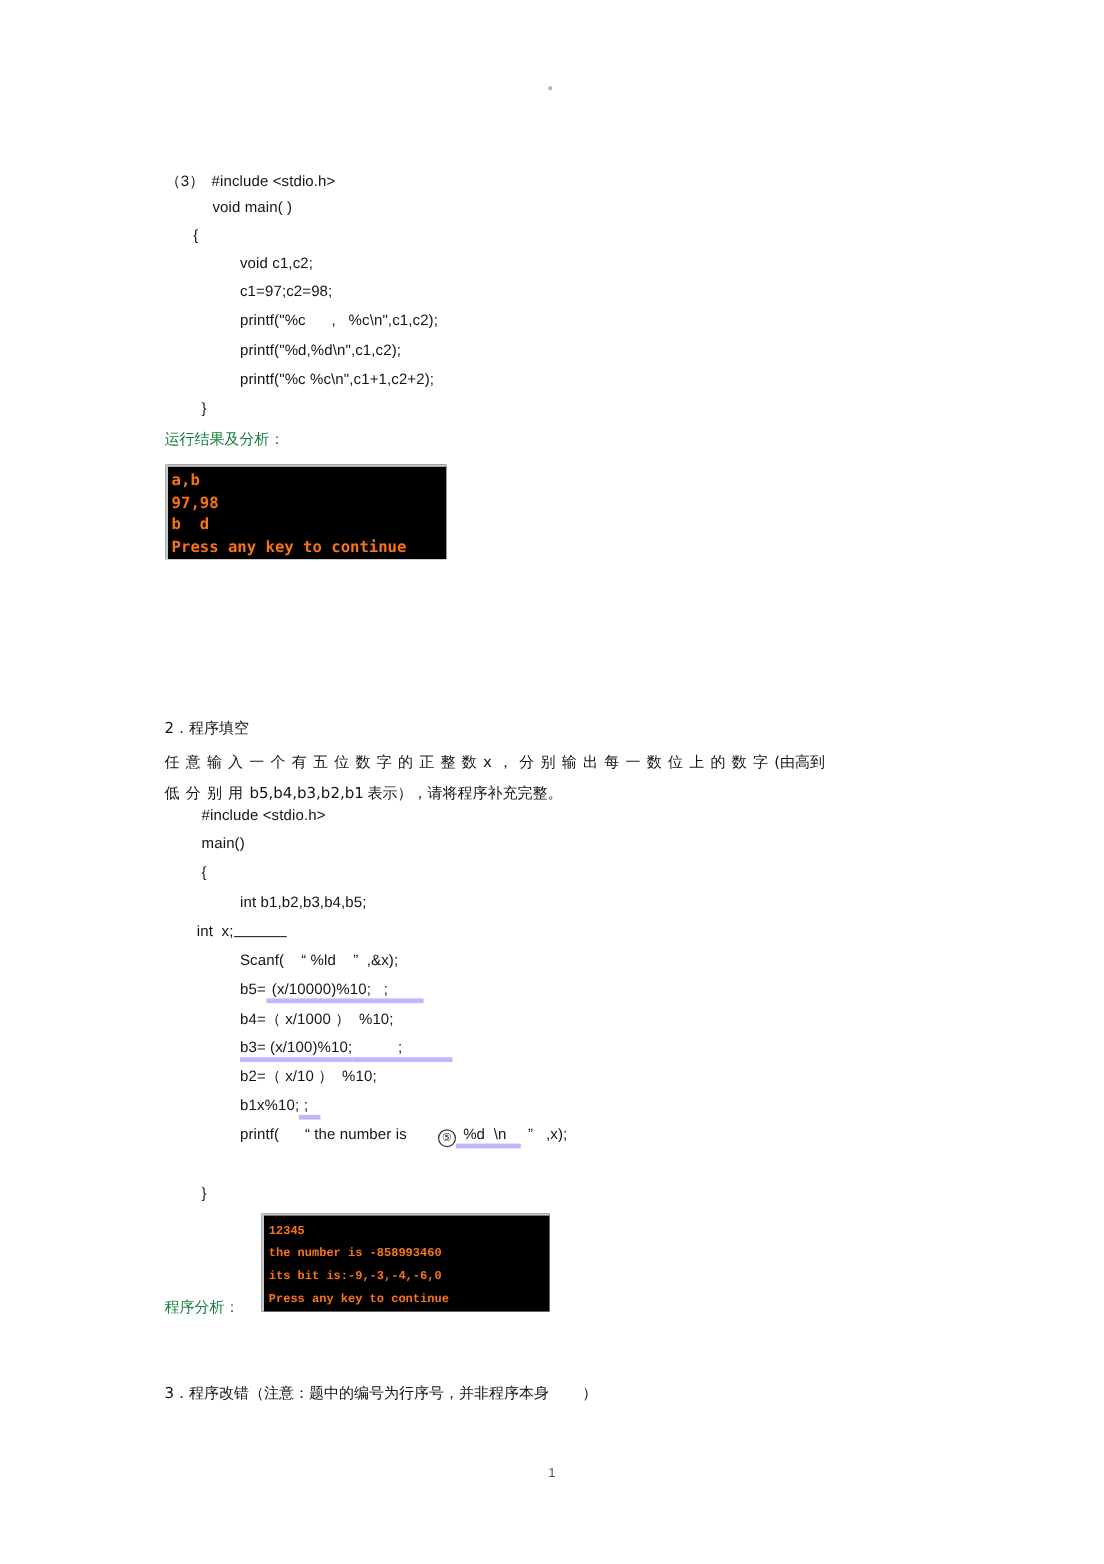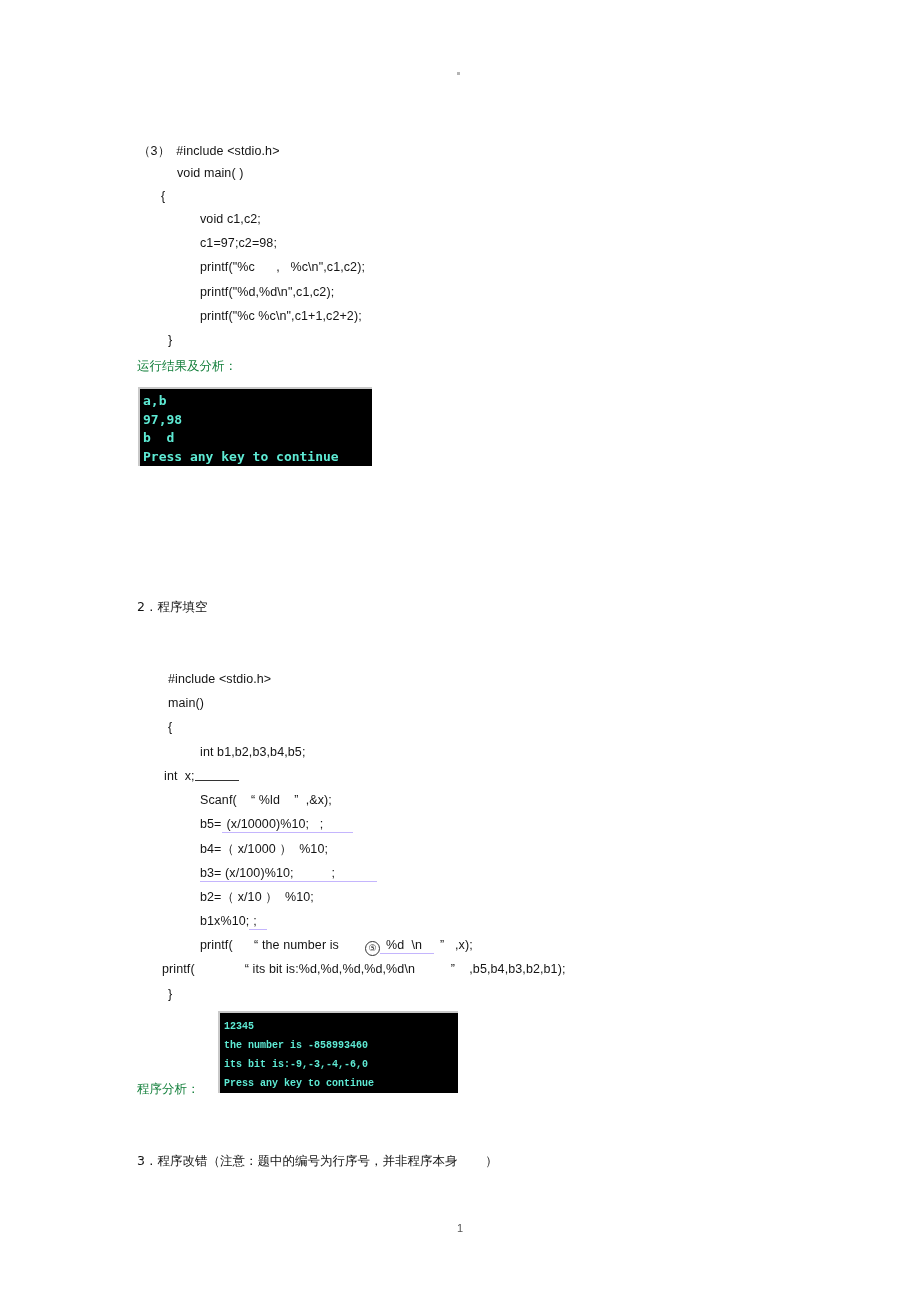--- a/index.html
+++ b/index.html
@@ -68,21 +68,21 @@
     color: #141414;
     text-align: justify;
     text-align-last: left;
   }
   .para .sp { letter-spacing: 5.2px; }
   .para .tight { letter-spacing: 0px; }
 
   
   .ul {
     display: inline-block;
-    border-bottom: 1px solid #c4b5fd;
+    border-bottom: 4px solid #c4b5fd;
     padding-bottom: 1px;
   }
   .blank {
     display: inline-block;
     border-bottom: 1px solid #333;
     height: 11px;
     vertical-align: -1px;
   }
   .circ {
     display: inline-block;
@@ -103,21 +103,21 @@
     color: #d8d8d8;
     font-family: "DejaVu Sans Mono", "Liberation Mono", monospace;
     font-weight: bold;
     box-sizing: border-box;
     overflow: hidden;
     border-top: 2px solid #c9c9c9;
     border-left: 2px solid #c9c9c9;
   }
   .console .cline {
     white-space: pre;
-    color: #5eead4;
+    color: #f97316;
   }
 
   #console-1 {
     left: 138px;
     top: 387px;
     width: 234px;
     height: 79px;
     font-size: 13px;
     padding: 3px 0 0 3px;
   }
@@ -168,20 +168,24 @@
 
   <div class="console" id="console-1">
     <div class="cline">a,b</div>
     <div class="cline">97,98</div>
     <div class="cline">b  d</div>
     <div class="cline">Press any key to continue</div>
   </div>
 
   <div class="abs cn-head" style="left:137px; top:601px;">2．程序填空</div>
 
+  <div class="para">
+    <span class="sp">任意输入一个有五位数字的正整数x，分别输出每一数位上的数字</span><span class="tight">(由高到</span><br>
+    <span class="sp">低分别用</span><span class="tight">b5,b4,b3,b2,b1</span><span class="tight" style="padding-left:3px;">表示），请将程序补充完整。</span>
+  </div>
 
   <div class="abs code" style="left:168px; top:673px;">#include &lt;stdio.h&gt;</div>
   <div class="abs code" style="left:168px; top:697px;">main()</div>
   <div class="abs code" style="left:168px; top:721px;">{</div>
   <div class="abs code" style="left:200px; top:746px;">int b1,b2,b3,b4,b5;</div>
 
   <div class="abs code" style="left:164px; top:769px;text-align:right;"><span>int  x;</span><span class="blank" style="width:44px;"></span></div>
 
   <div class="abs code" style="left:200px; top:794px;">Scanf(    “ %ld    ”  ,&amp;x);</div>
 
@@ -190,21 +194,20 @@
   <div class="abs code" style="left:200px; top:843px;">b4=（ x/1000 ）  %10;</div>
 
   <div class="abs code" style="left:200px; top:867px;"><span class="ul" style="padding-right:0px;">b3= (x/100)%10;</span><span class="ul" style="padding-left:38px; padding-right:42px;">;</span></div>
 
   <div class="abs code" style="left:200px; top:891px;">b2=（ x/10 ）  %10;</div>
 
   <div class="abs code" style="left:200px; top:915px;"><span>b1x%10;</span><span class="ul" style="padding-left:4px; padding-right:10px;">;</span></div>
 
   <div class="abs code" style="left:200px; top:939px;"><span>printf(      “ the number is</span><span style="display:inline-block;width:26px;"></span><span class="circ">⑤</span><span class="ul" style="padding-left:6px; padding-right:12px;">%d  \n</span><span style="display:inline-block;width:6px;"></span><span>”   ,x);</span></div>
 
-  <div class="abs code" style="left:162px; top:963px;">printf(              “ its bit is:%d,%d,%d,%d,%d\n          ”    ,b5,b4,b3,b2,b1);</div>
   <div class="abs code" style="left:168px; top:988px;">}</div>
 
   <div class="console" id="console-2">
     <div class="cline">12345</div>
     <div class="cline">the number is -858993460</div>
     <div class="cline">its bit is:-9,-3,-4,-6,0</div>
     <div class="cline">Press any key to continue</div>
   </div>
 
   <div class="abs cn" style="left:137px; top:1083px;">程序分析：</div>

